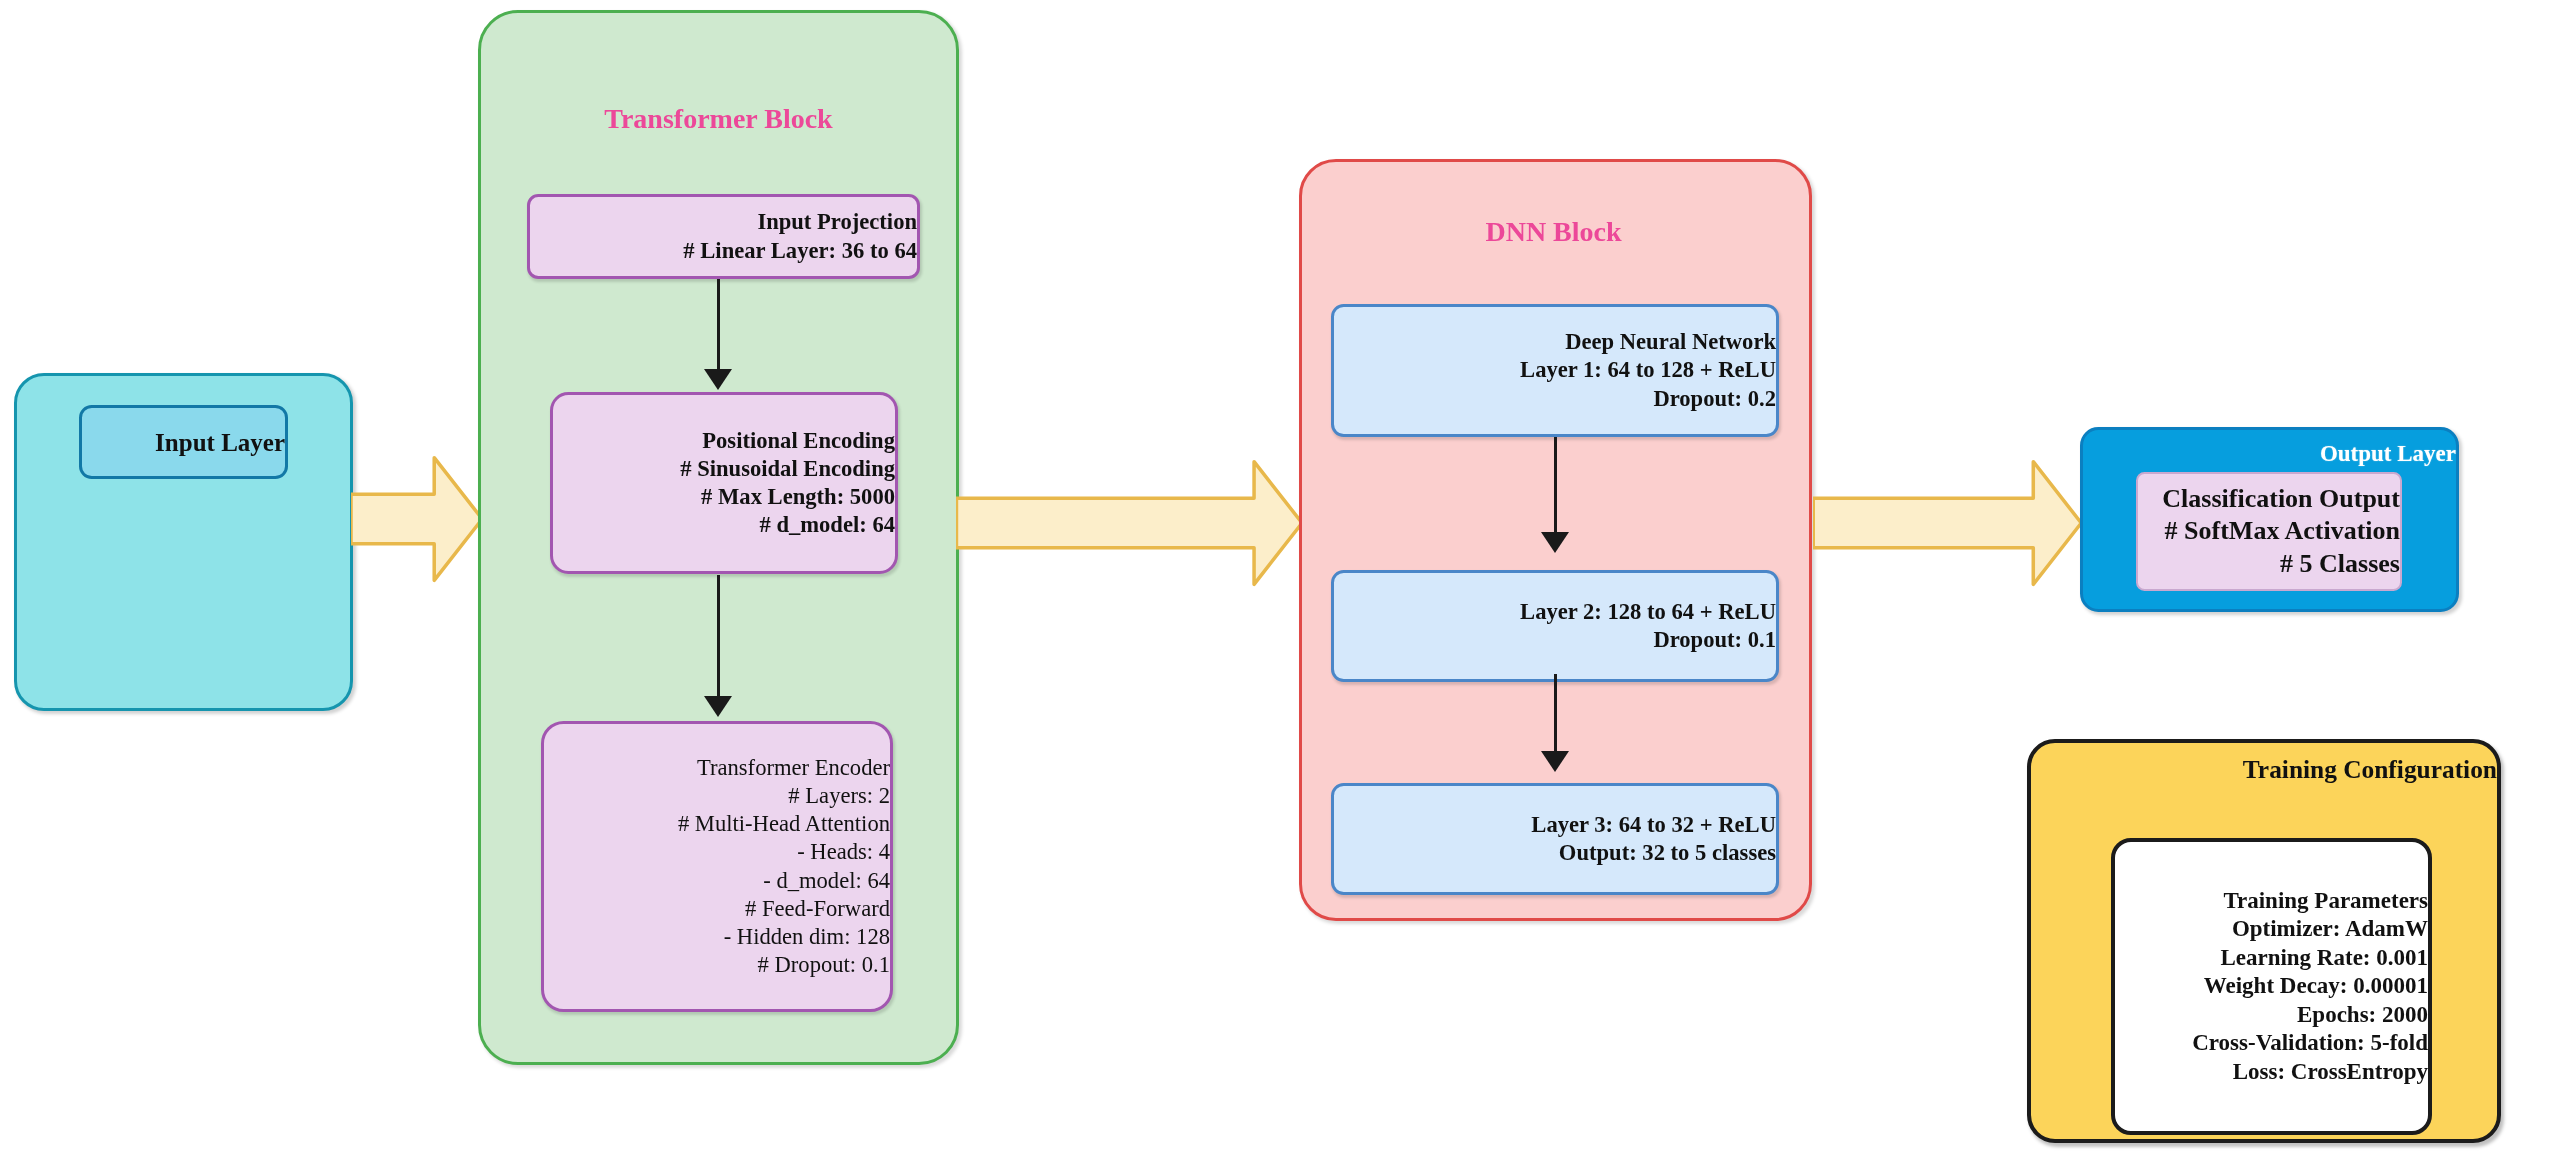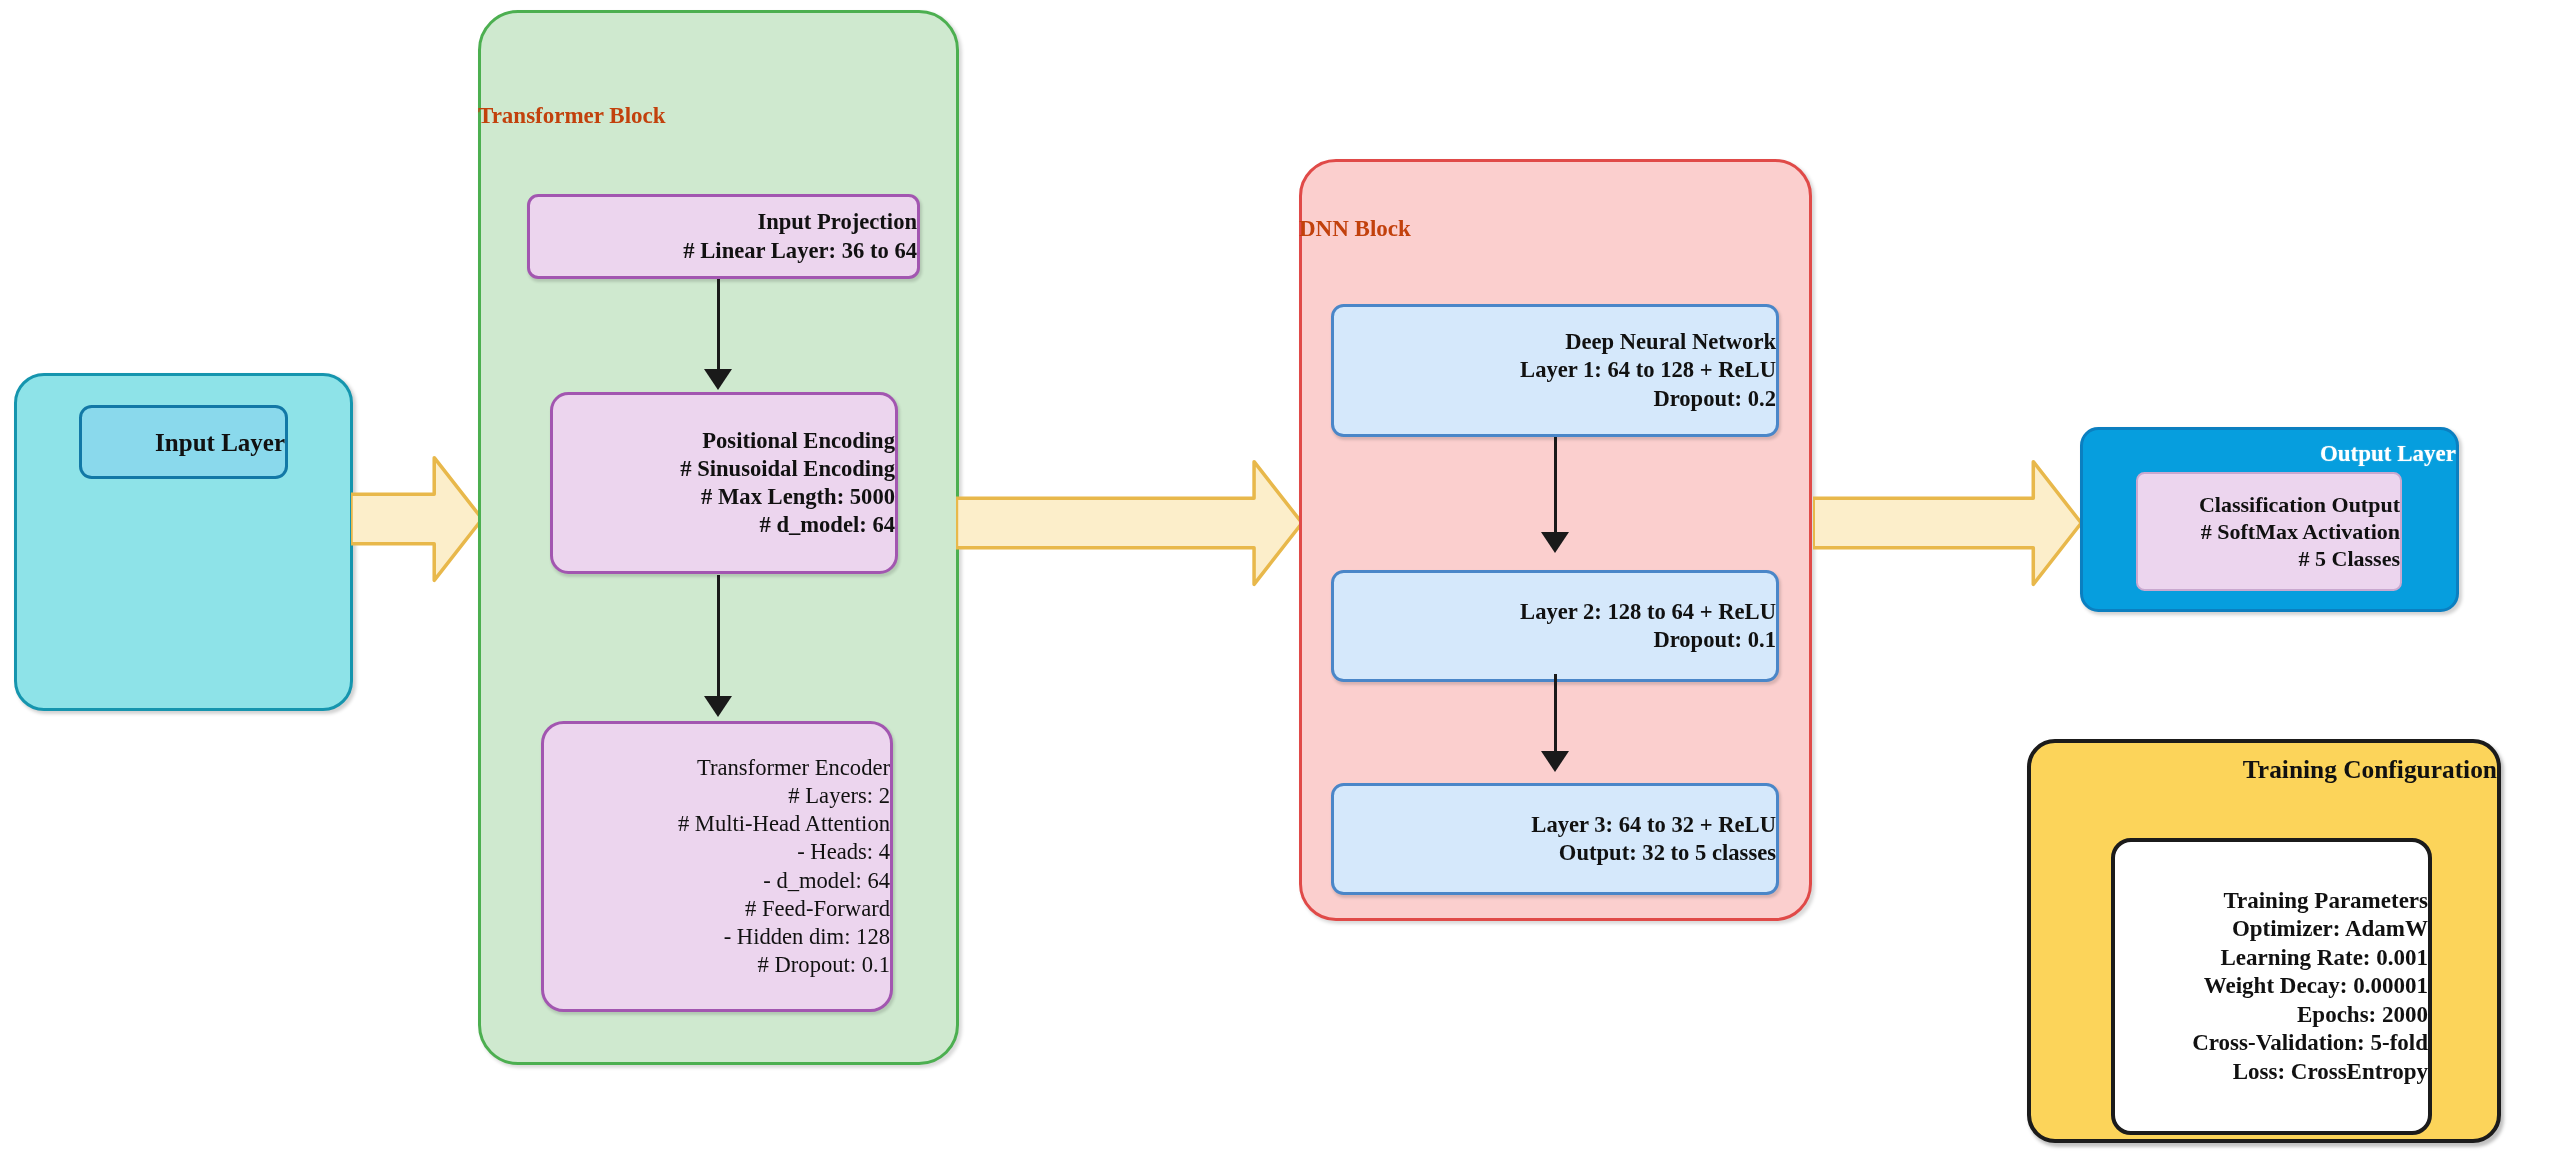--- a/index.html
+++ b/index.html
@@ -60,24 +60,24 @@
   
   .transformer-container {
     left: 478px; top: 10px; width: 481px; height: 1055px;
     background: #cfe9cf;
     border: 3.5px solid #4caf50;
     border-radius: 40px;
     box-shadow: 2.1px 2.8px 3.5px rgba(0,0,0,0.15);
   }
   .block-heading {
     position: absolute;
-    text-align: left;
-    font-weight: bold;
-    font-size: 23px;
-    color: #c2410c;
+    text-align: center;
+    font-weight: bold;
+    font-size: 28px;
+    color: #ec4899;
     white-space: nowrap;
   }
   .tb-heading { left: 478px; top: 103px; width: 481px; }
   .dnn-heading { left: 1299px; top: 216px; width: 509px; }
 
   .purple-box {
     background: #ecd5ee;
     border: 3.5px solid #a256b0;
     border-radius: 12.7px;
     font-size: 22.6px;
@@ -124,21 +124,21 @@
     font-weight: bold;
     font-size: 23px;
     text-shadow: 0 0 1.4px rgba(255,255,255,0.5);
     margin-bottom: 5.7px;
   }
   .output-inner {
     left: 2136px; top: 472px; width: 266px; height: 119px;
     background: #ecd5ee;
     border: 2.1px solid #c9a8cf;
     border-radius: 8.5px;
-    font-size: 22px;
+    font-size: 26px;
     font-weight: bold;
   }
 
   
   .training-container {
     left: 2027px; top: 739px; width: 474px; height: 404px;
     background: #fcd45a;
     border: 4.2px solid #1b1b1b;
     border-radius: 28px;
     box-shadow: 2.8px 3.5px 3.5px rgba(0,0,0,0.25);

